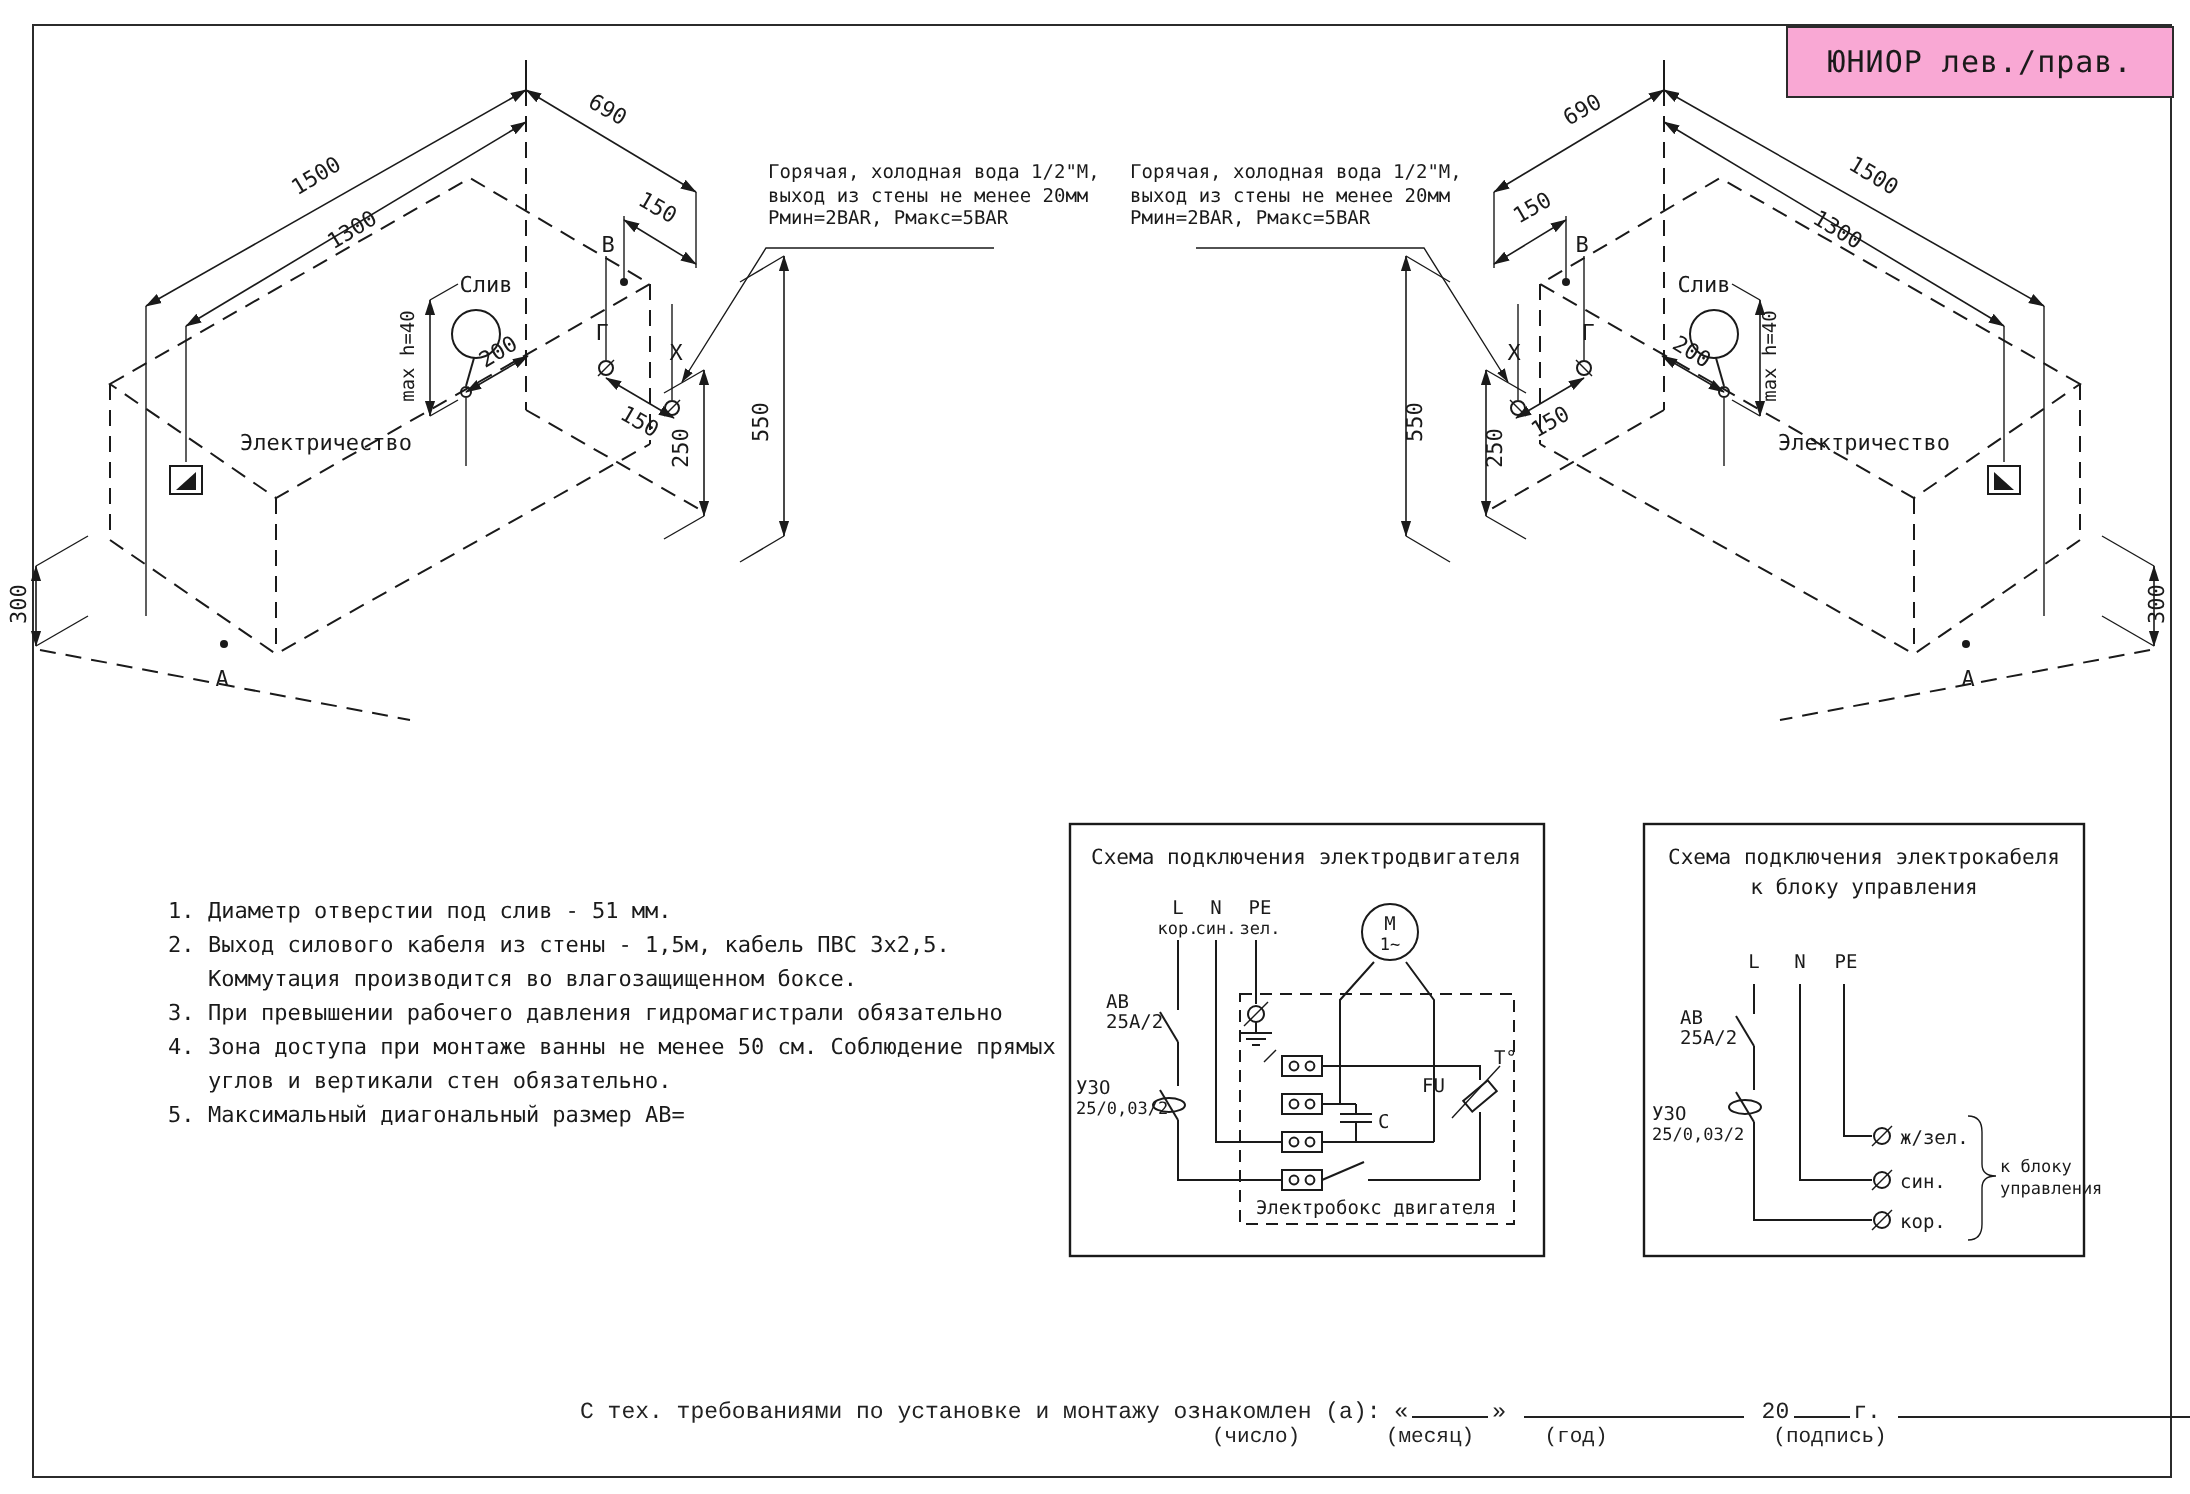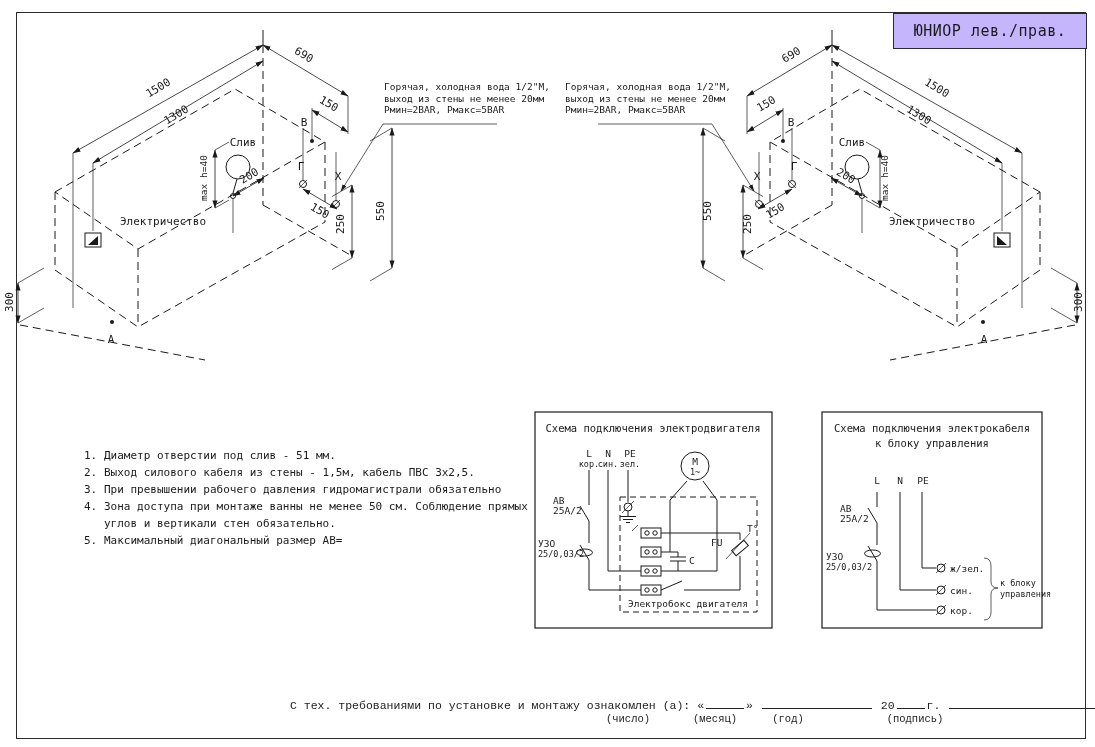--- a/index.html
+++ b/index.html
@@ -1,20 +1,20 @@
 <!DOCTYPE html>
 <html><head>
 <meta charset="utf-8">
 <style>
   html,body{margin:0;padding:0;background:#fff;width:1095px;height:747px;overflow:hidden;}
   .sheet{position:absolute;left:0;top:0;width:1095px;height:747px;background:#fff;
          font-family:"DejaVu Sans Mono",monospace;color:#1a1a1a;}
   .frame{position:absolute;left:16px;top:12px;width:1068px;height:725px;border:1.6px solid #2b2b2b;}
   .title-block{position:absolute;left:893px;top:13px;width:192px;height:34px;border:1.6px solid #2b2b2b;
-               display:flex;align-items:center;justify-content:center;font-size:15px;letter-spacing:0.5px;background:#c4b5fd;}
+               display:flex;align-items:center;justify-content:center;font-size:15px;letter-spacing:0.5px;background:#f9a8d4;}
   svg.lines{position:absolute;left:0;top:0;}
   svg .ln{stroke:#1a1a1a;fill:none;stroke-width:1;}
   svg .thk{stroke-width:1.2;}
   svg .thin{stroke-width:0.7;}
   svg .dim{stroke-width:0.8;}
   svg .dash{stroke-dasharray:8,5;}
   svg .dash2{stroke-dasharray:6,4;}
   svg .fill{fill:#1a1a1a;stroke:none;}
   svg text{font-family:"DejaVu Sans Mono",monospace;fill:#1a1a1a;stroke:none;}
   svg text.t11{font-size:11px;}
@@ -282,20 +282,21 @@
     <div class="nrow">
         <span class="nn">1.</span>
         <span>Диаметр отверстии под слив - 51 мм.</span>
       </div>
     <div class="nrow">
         <span class="nn">2.</span>
         <span>Выход силового кабеля из стены - 1,5м, кабель ПВС 3х2,5.</span>
       </div>
     <div class="nrow">
         <span class="nn"></span>
+        <span>Коммутация производится во влагозащищенном боксе.</span>
       </div>
     <div class="nrow">
         <span class="nn">3.</span>
         <span>При превышении рабочего давления гидромагистрали обязательно</span>
       </div>
     <div class="nrow">
         <span class="nn">4.</span>
         <span>Зона доступа при монтаже ванны не менее 50 см. Соблюдение прямых</span>
       </div>
     <div class="nrow">

